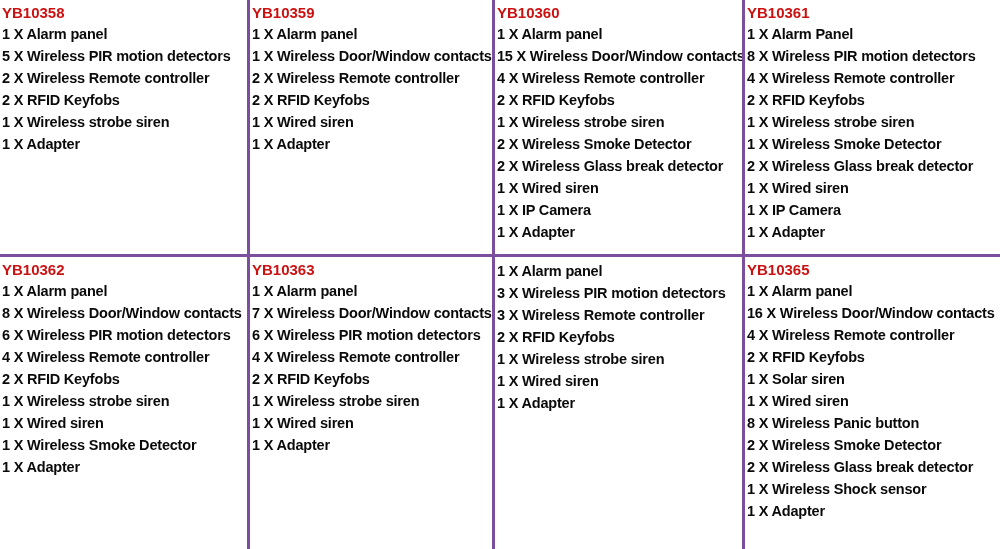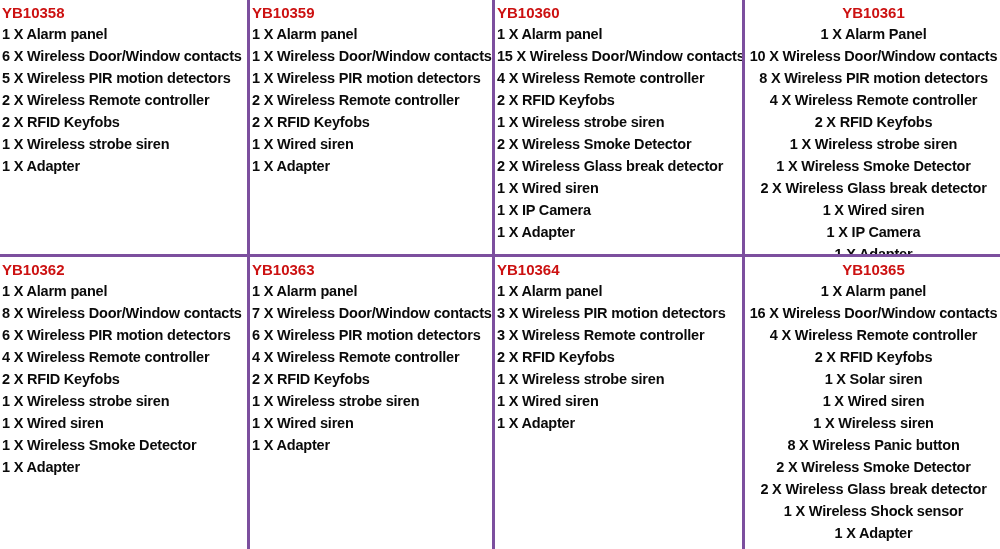--- a/index.html
+++ b/index.html
@@ -26,21 +26,20 @@
   .cell {
     box-sizing: border-box;
     border-right: 3px solid #7c4f9e;
     border-bottom: 3px solid #7c4f9e;
     background: #ffffff;
     padding: 3px 0 0 2px;
     overflow: hidden;
   }
   .cell.col-last {
     border-right: none;
-    text-align: center;
   }
   .cell.row-last {
     border-bottom: none;
   }
   .sku {
     color: #cc1111;
     font-weight: bold;
     font-size: 15px;
     line-height: 20px;
     letter-spacing: 0px;
@@ -61,34 +60,32 @@
   }
 </style>
 </head>
 <body>
 
 <div id="grid">
     <div class="cell">
       <div class="sku">YB10358</div>
       <ul class="items">
         <li>1 X Alarm panel</li>
-        <li>6 X Wireless Door/Window contacts</li>
         <li>5 X Wireless PIR motion detectors</li>
         <li>2 X Wireless Remote controller</li>
         <li>2 X RFID Keyfobs</li>
         <li>1 X Wireless strobe siren</li>
         <li>1 X Adapter</li>
       </ul>
     </div>
     <div class="cell">
       <div class="sku">YB10359</div>
       <ul class="items">
         <li>1 X Alarm panel</li>
         <li>1 X Wireless Door/Window contacts</li>
-        <li>1 X Wireless PIR motion detectors</li>
         <li>2 X Wireless Remote controller</li>
         <li>2 X RFID Keyfobs</li>
         <li>1 X Wired siren</li>
         <li>1 X Adapter</li>
       </ul>
     </div>
     <div class="cell">
       <div class="sku">YB10360</div>
       <ul class="items">
         <li>1 X Alarm panel</li>
@@ -100,21 +97,20 @@
         <li>2 X Wireless Glass break detector</li>
         <li>1 X Wired siren</li>
         <li>1 X IP Camera</li>
         <li>1 X Adapter</li>
       </ul>
     </div>
     <div class="cell col-last">
       <div class="sku">YB10361</div>
       <ul class="items">
         <li>1 X Alarm Panel</li>
-        <li>10 X Wireless Door/Window contacts</li>
         <li>8 X Wireless PIR motion detectors</li>
         <li>4 X Wireless Remote controller</li>
         <li>2 X RFID Keyfobs</li>
         <li>1 X Wireless strobe siren</li>
         <li>1 X Wireless Smoke Detector</li>
         <li>2 X Wireless Glass break detector</li>
         <li>1 X Wired siren</li>
         <li>1 X IP Camera</li>
         <li>1 X Adapter</li>
       </ul>
@@ -140,41 +136,39 @@
         <li>7 X Wireless Door/Window contacts</li>
         <li>6 X Wireless PIR motion detectors</li>
         <li>4 X Wireless Remote controller</li>
         <li>2 X RFID Keyfobs</li>
         <li>1 X Wireless strobe siren</li>
         <li>1 X Wired siren</li>
         <li>1 X Adapter</li>
       </ul>
     </div>
     <div class="cell row-last">
-      <div class="sku">YB10364</div>
       <ul class="items">
         <li>1 X Alarm panel</li>
         <li>3 X Wireless PIR motion detectors</li>
         <li>3 X Wireless Remote controller</li>
         <li>2 X RFID Keyfobs</li>
         <li>1 X Wireless strobe siren</li>
         <li>1 X Wired siren</li>
         <li>1 X Adapter</li>
       </ul>
     </div>
     <div class="cell col-last row-last">
       <div class="sku">YB10365</div>
       <ul class="items">
         <li>1 X Alarm panel</li>
         <li>16 X Wireless Door/Window contacts</li>
         <li>4 X Wireless Remote controller</li>
         <li>2 X RFID Keyfobs</li>
         <li>1 X Solar siren</li>
         <li>1 X Wired siren</li>
-        <li>1 X Wireless siren</li>
         <li>8 X Wireless Panic button</li>
         <li>2 X Wireless Smoke Detector</li>
         <li>2 X Wireless Glass break detector</li>
         <li>1 X Wireless Shock sensor</li>
         <li>1 X Adapter</li>
       </ul>
     </div>
   </div>
 
 </body></html>

